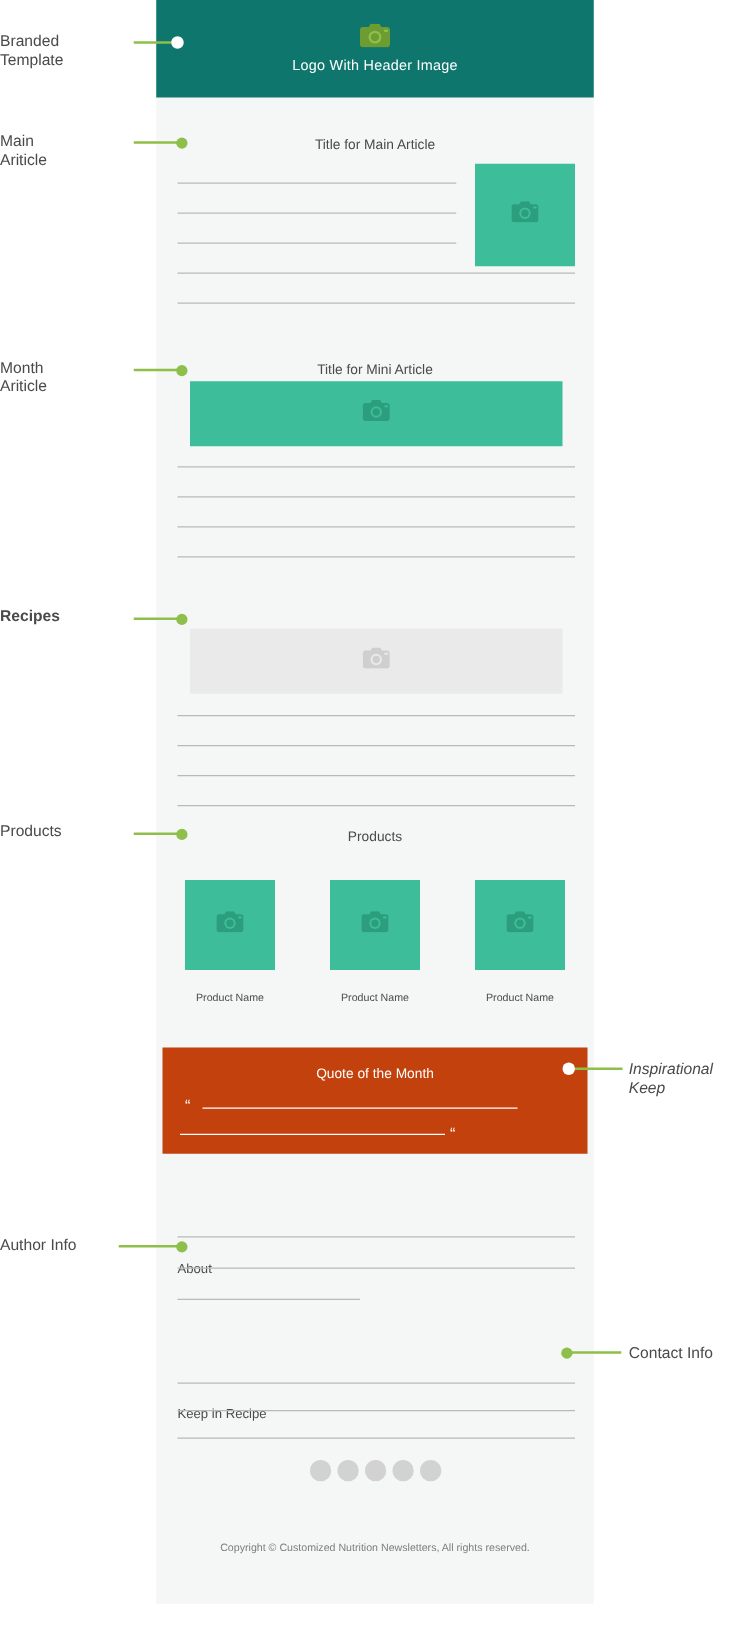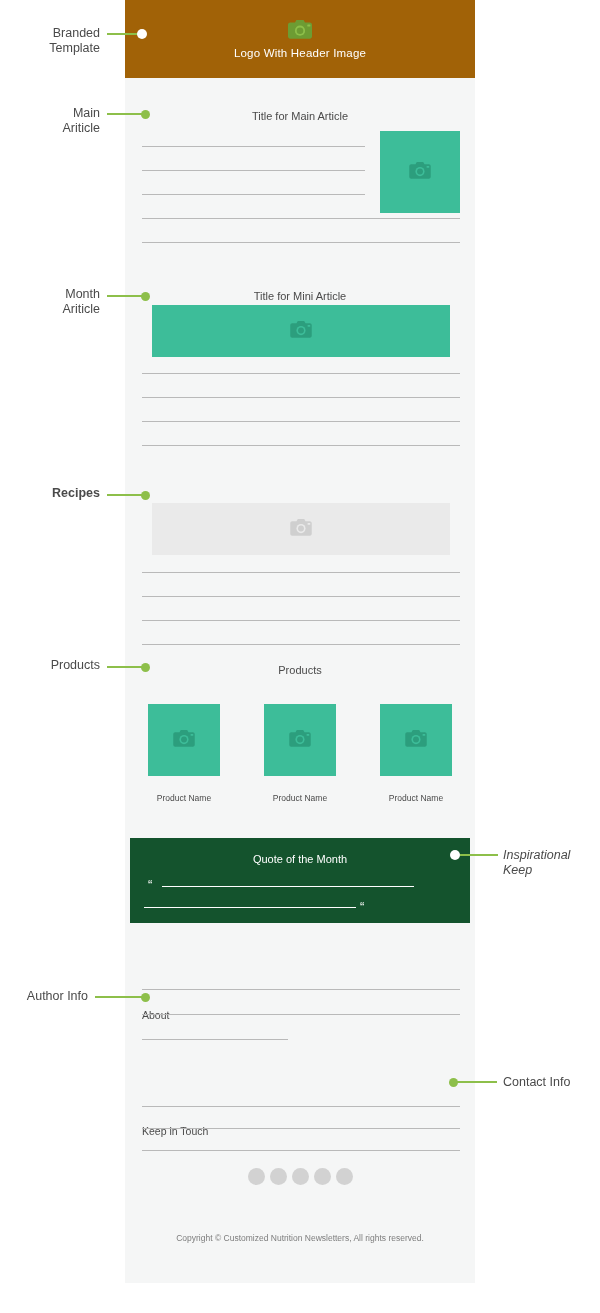--- a/index.html
+++ b/index.html
@@ -25,21 +25,21 @@
     width: 350px;
     height: 1283px;
     background: #f5f6f6;
   }
 
   
   .hdr {
     position: absolute;
     left: 0; top: 0;
     width: 350px; height: 78px;
-    background: #a16207;
+    background: #0f766e;
     display: flex;
     flex-direction: column;
     align-items: center;
     justify-content: center;
   }
   .hdr-cam { margin-bottom: 4px; }
   .hdr-title {
     color: #ffffff;
     font-size: 11.5px;
     letter-spacing: .2px;
@@ -86,21 +86,21 @@
     text-align: center;
     font-size: 8.5px;
     color: #4a4a4a;
   }
 
   
   .quote {
     position: absolute;
     left: 5px; top: 838px;
     width: 340px; height: 85px;
-    background: #14532d;
+    background: #c2410c;
   }
   .quote-title {
     position: absolute;
     top: 15px; width: 340px;
     text-align: center;
     color: #ffffff;
     font-size: 11px;
   }
   .q-mark {
     position: absolute;
@@ -147,21 +147,21 @@
     color: #7d7d7d;
   }
 
   
   .anno-label {
     position: absolute;
     font-size: 12.5px;
     color: #4a4a4a;
     line-height: 15px;
   }
-  .anno-label.right-al { text-align: right; }
+  .anno-label.right-al { text-align: left; }
   .anno-line {
     position: absolute;
     height: 2px;
     background: #8dbf4a;
   }
   .anno-dot {
     position: absolute;
     width: 9px; height: 9px;
     border-radius: 50%;
     background: #8dbf4a;
@@ -288,21 +288,21 @@
       <div class="q-rule" style="left:32px; top:48px; width:252px;"></div>
       <div class="q-rule" style="left:14px; top:69px; width:212px;"></div>
       <span class="q-mark" style="left:230px; top:62px;">“</span>
     </div>
 
     <div class="foot-head" style="top:961px;">About</div>
     <div class="rule" style="left:17px; top:989px;  width:318px;"></div>
     <div class="rule" style="left:17px; top:1014px; width:318px;"></div>
     <div class="rule" style="left:17px; top:1039px; width:146px;"></div>
 
-    <div class="foot-head" style="top:1077px;">Keep in Touch</div>
+    <div class="foot-head" style="top:1077px;">Keep in Recipe</div>
     <div class="rule" style="left:17px; top:1106px; width:318px;"></div>
     <div class="rule" style="left:17px; top:1128px; width:318px;"></div>
     <div class="rule" style="left:17px; top:1150px; width:318px;"></div>
 
     <div class="dots">
       <span class="dot"></span>
       <span class="dot"></span>
       <span class="dot"></span>
       <span class="dot"></span>
       <span class="dot"></span>

